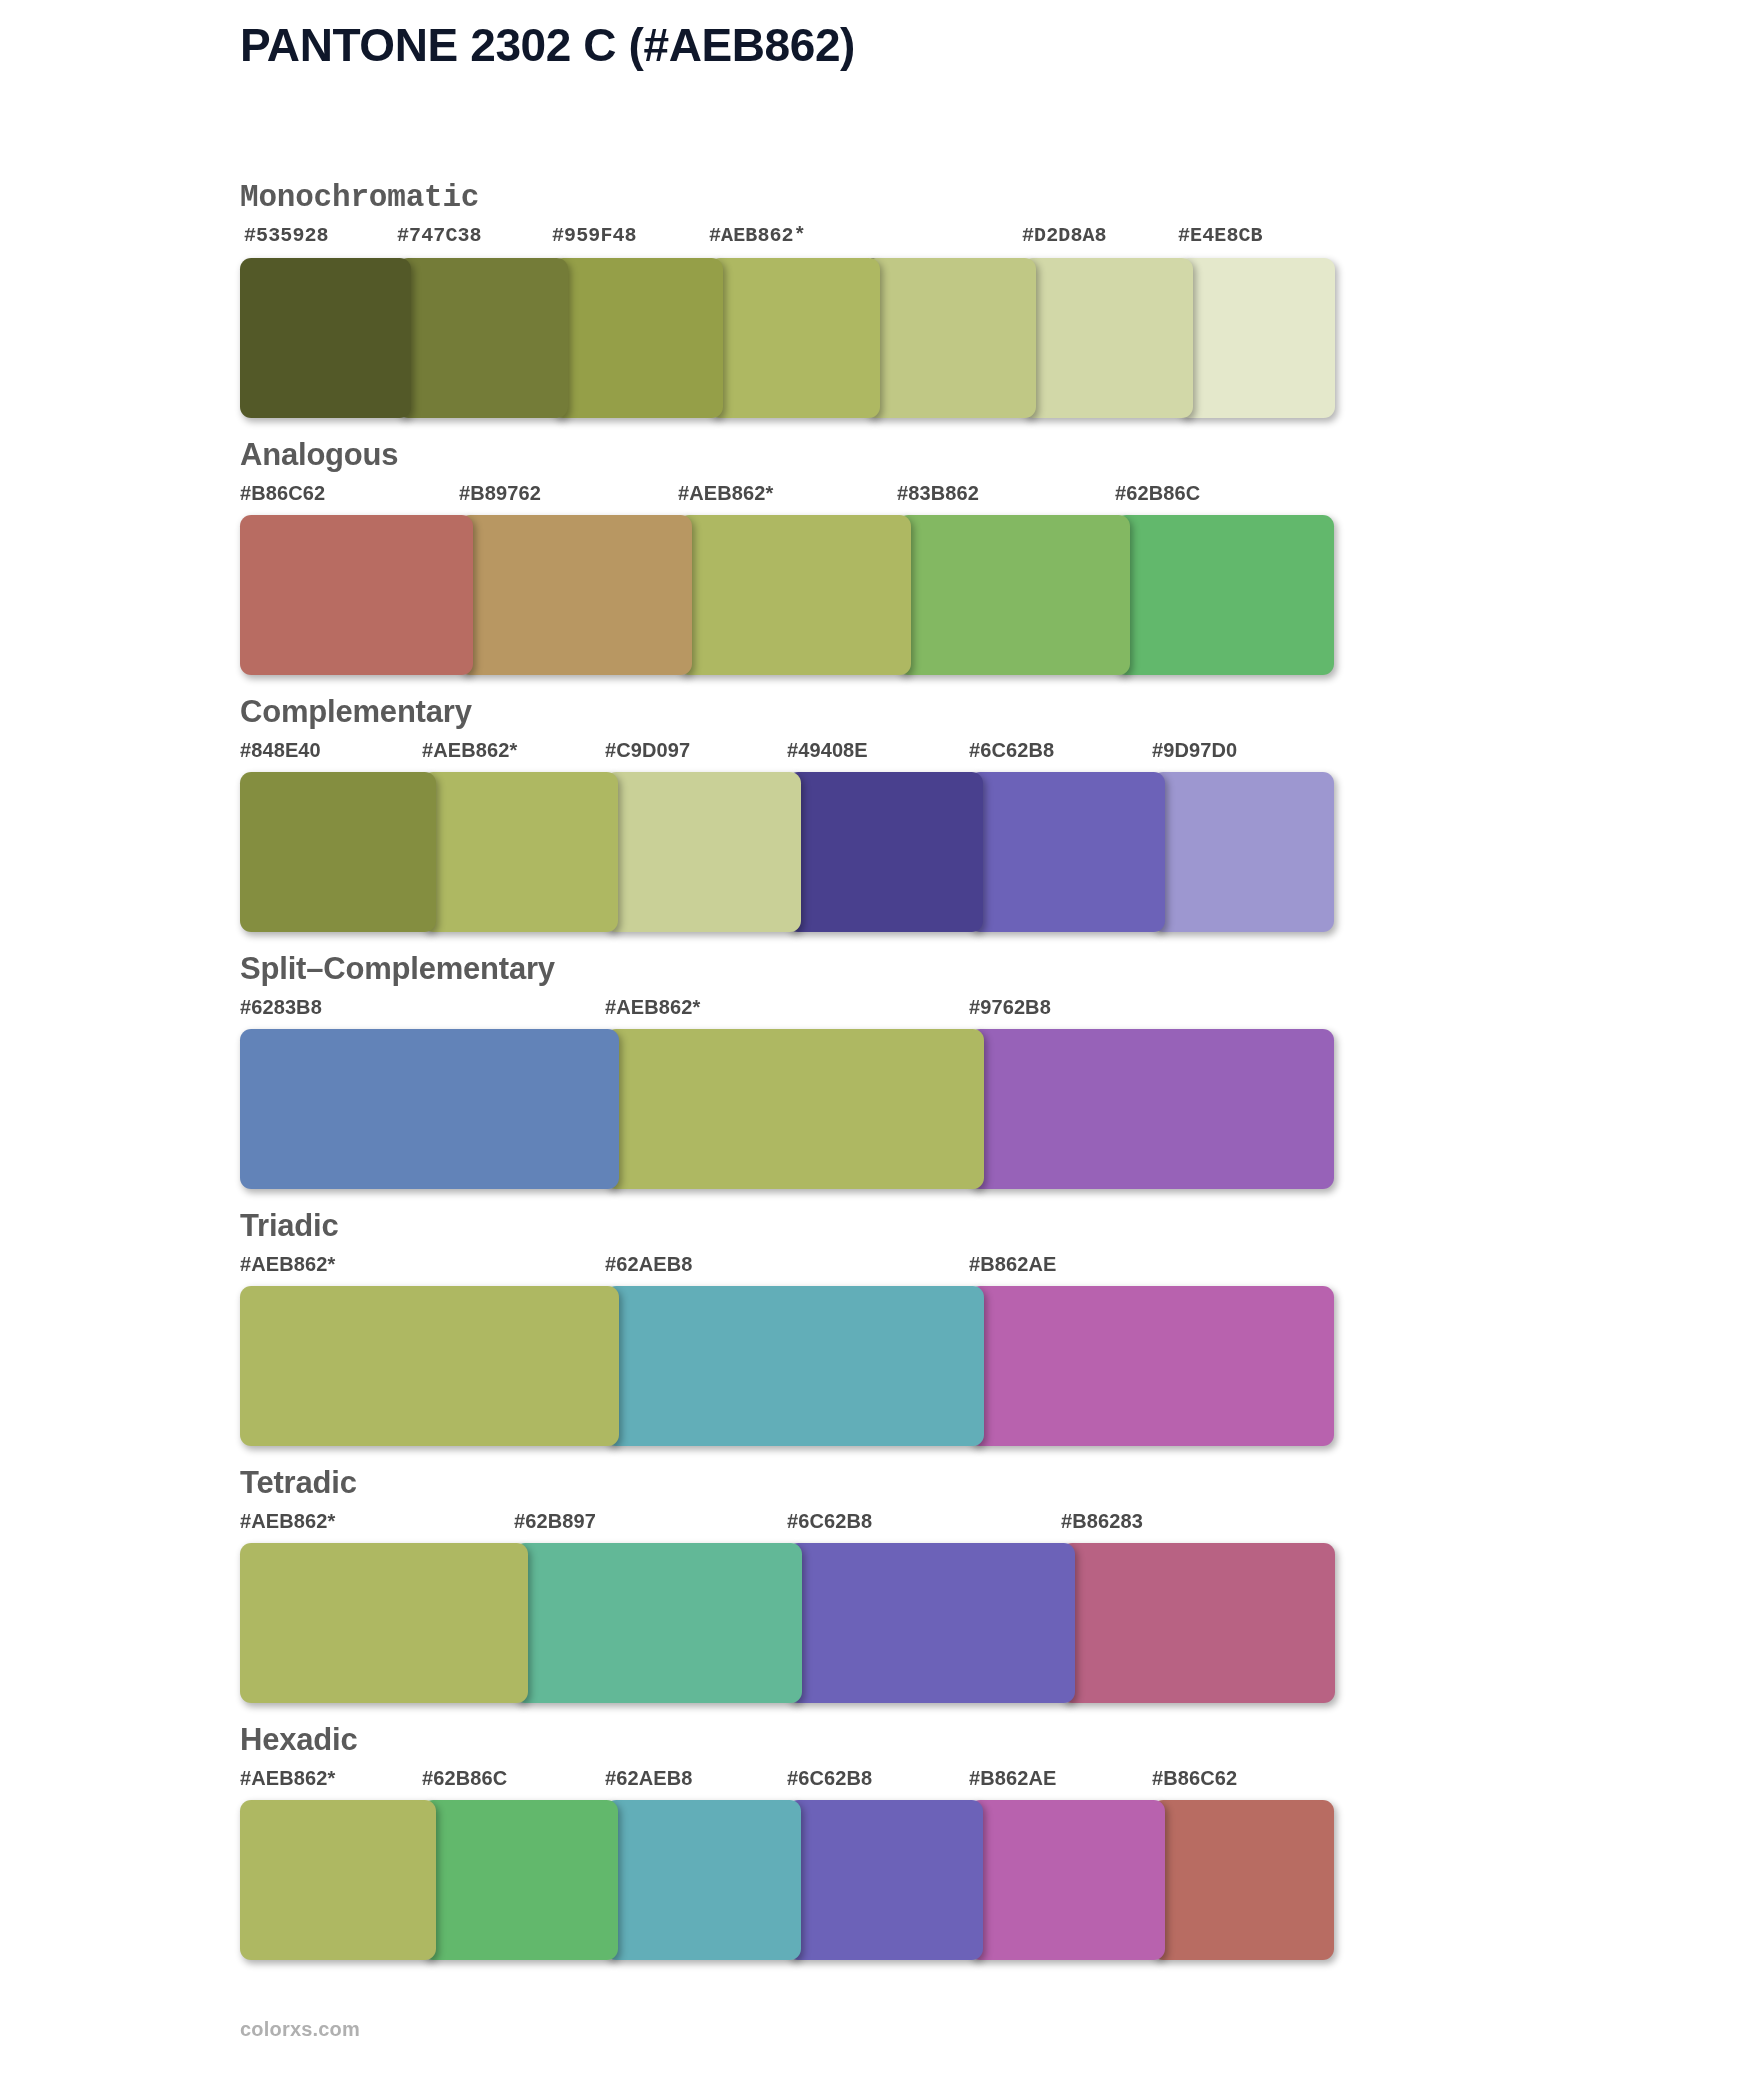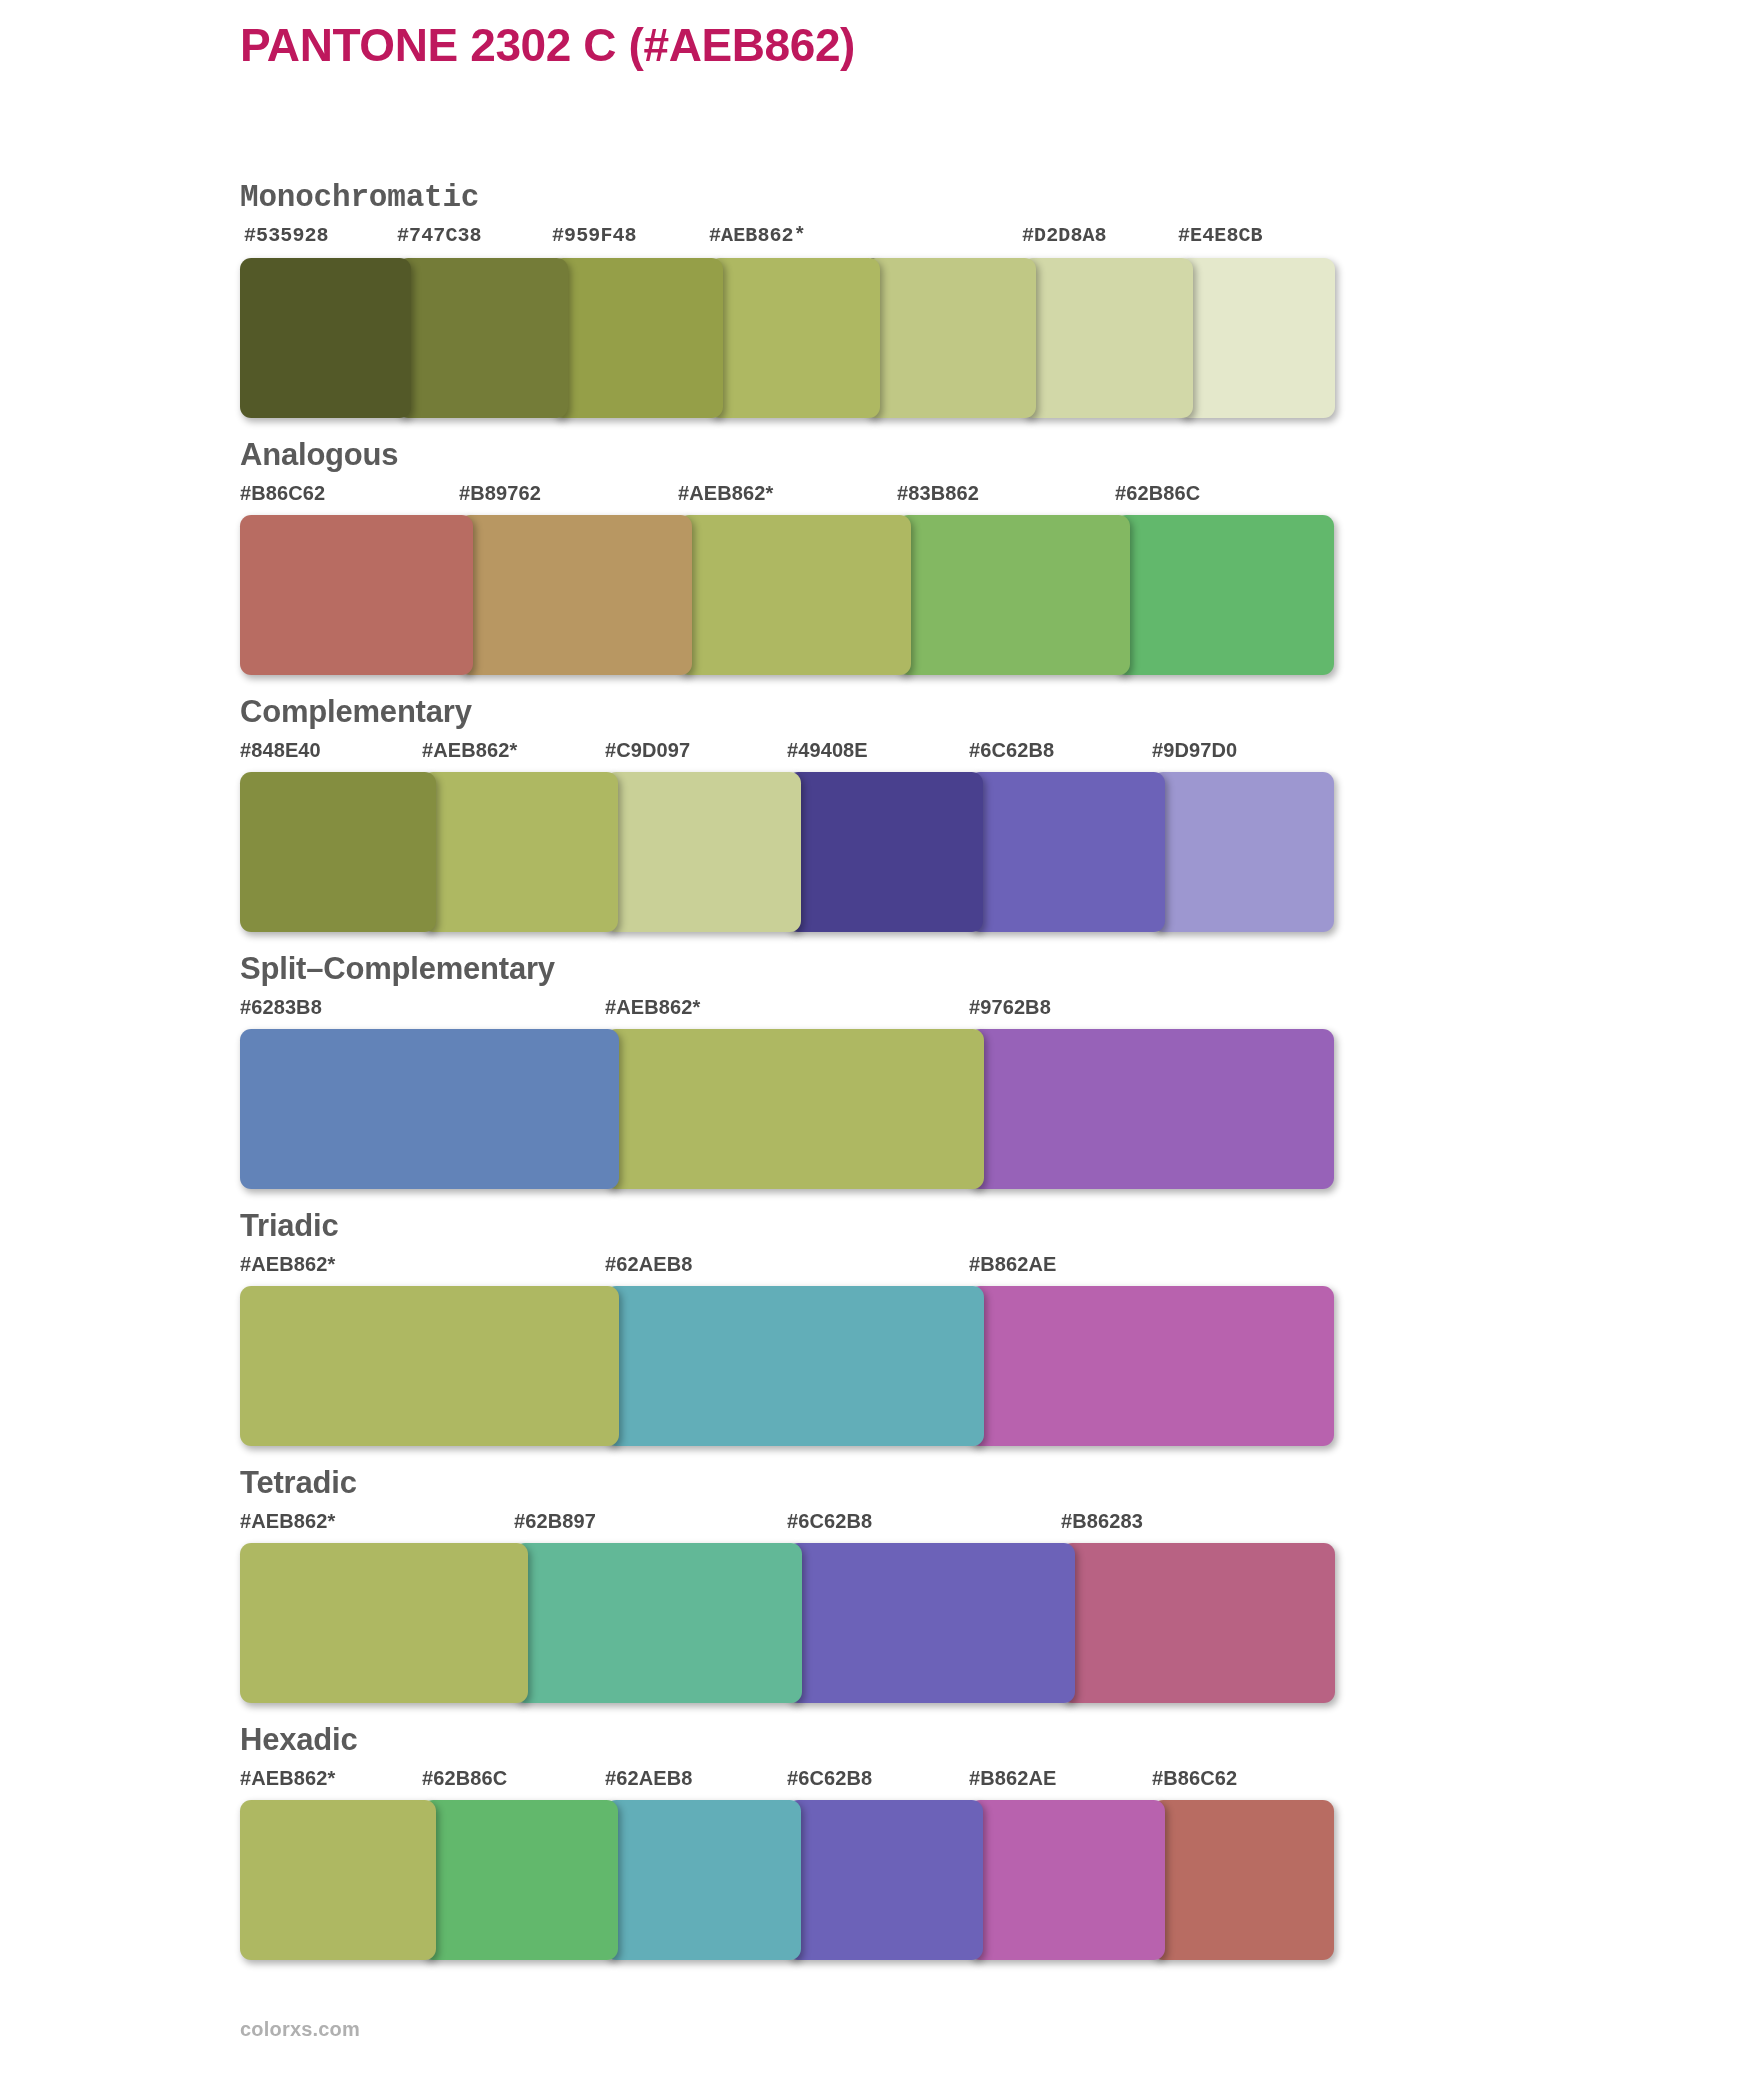--- a/index.html
+++ b/index.html
@@ -25,21 +25,21 @@
   
   .header {
     position: absolute;
     left: 240px;
     top: 17.6px;
     width: 1358px;
   }
   .title {
     font-size: 46px;
     font-weight: 700;
-    color: #be185d;
+    color: #0f172a;
     letter-spacing: -0.4px;
     margin: 0;
     line-height: 1.18;
     white-space: nowrap;
   }
   .subtitle {
     font-size: 35px;
     font-weight: 700;
     color: #222222;
     letter-spacing: -0.2px;

